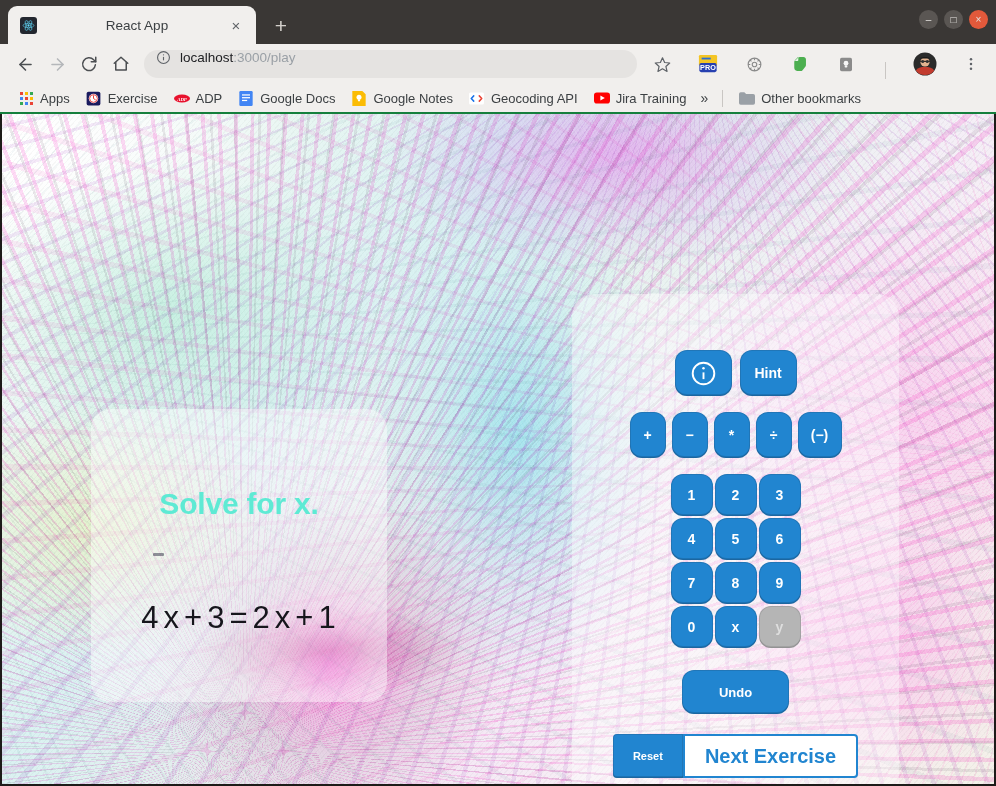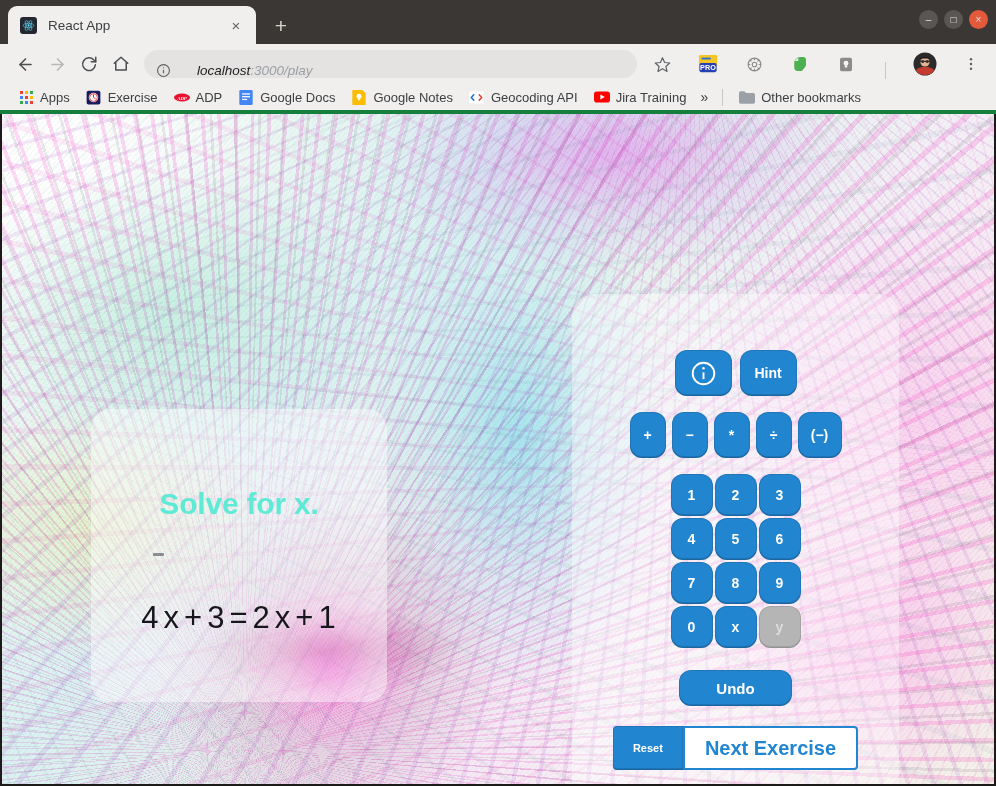--- a/index.html
+++ b/index.html
@@ -14,21 +14,21 @@
     width: 996px; height: 786px;
     display: flex; flex-direction: column;
     background: #3a3735;
     position: relative;
   }
 
   
   .tabstrip {
     height: 44px; background: #3a3735;
     display: flex; align-items: flex-end;
-    padding-left: 8px; position: relative;
+    padding-left: 8px; position: relative; text-align: center;
   }
   .tab {
     width: 248px; height: 38px;
     background: #f1efed;
     border-radius: 9px 9px 0 0;
     display: flex; align-items: center;
     padding: 0 10px 0 12px;
     position: relative;
   }
   .tab-favicon {
@@ -68,36 +68,36 @@
   }
   .tbtn {
     width: 30px; height: 30px; border-radius: 50%;
     display: flex; align-items: center; justify-content: center;
     color: #4c4f52; flex: 0 0 auto;
   }
   .tbtn.fwd { color: #b5b7ba; }
   .omnibox {
     flex: 1 1 auto; height: 28px; margin: 0 8px 0 6px;
     background: #e5e3e1; border-radius: 14px;
-    display: flex; align-items: flex-end; padding: 0 12px;
-    gap: 26px; min-width: 0; font-style: italic;
+    display: flex; align-items: flex-start; padding: 0 12px;
+    gap: 9px; min-width: 0;
   }
   .omnibox .url {
     font-size: 13.5px; color: #9aa0a6; white-space: nowrap;
     overflow: hidden; text-overflow: ellipsis;
   }
   .omnibox .url b { color: #202124; font-weight: 400; }
   .tbicons { display: flex; align-items: flex-end; gap: 16px; flex: 0 0 auto; }
 
   
   .bookmarks {
     height: 30px; background: #f1efed;
     display: flex; align-items: center;
     padding: 0 10px; gap: 0px;
-    border-bottom: 4px solid #15803d;
+    border-bottom: 2px solid #15803d;
   }
   .bm {
     display: flex; align-items: center; gap: 6px;
     padding: 3px 8px; border-radius: 4px;
     font-size: 13px; color: #3c4043; white-space: nowrap;
   }
   .bm-ico { width: 16px; height: 16px; flex: 0 0 auto;
             display:flex; align-items:center; justify-content:center; }
   .bm-sep { width:1px; height:17px; background:#c9c6c3; margin:0 8px; }
   .chev { padding: 3px 6px; font-size: 14px; color: #3c4043; }
@@ -225,21 +225,21 @@
   .btn-num { width: 42px; height: 42px; font-size: 14px; }
   .btn-num.disabled {
     background: #b5b5b5; color: #dedede;
     box-shadow: 0 0 0 1px rgba(34,36,38,0.12) inset,
                 0 -2px 0 0 rgba(0,0,0,0.10) inset;
     cursor: default;
   }
 
   
   .act-row { gap: 8px; margin-top: 22px; }
-  .btn-act { height: 36px; padding: 0 37px; font-size: 15px; }
+  .btn-act { height: 44px; padding: 0 37px; font-size: 13px; }
 
   
   .foot-row { margin-top: 20px; }
   .btn-reset {
     height: 44px; padding: 0 20px; font-size: 11px;
     border-radius: 4px 0 0 4px;
   }
   .btn-next {
     height: 44px; padding: 0 22px; font-size: 20px;
     background: #fff; color: #2185d0;

